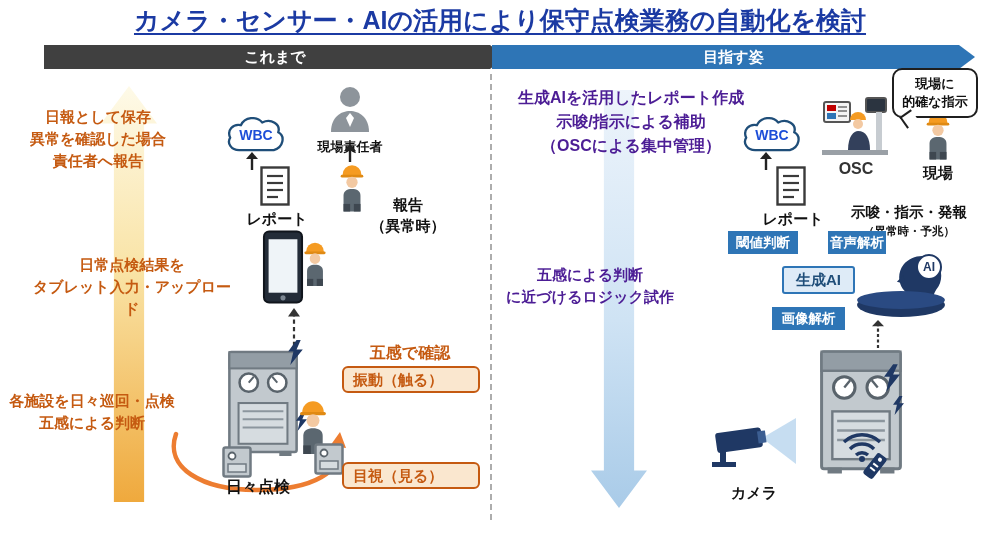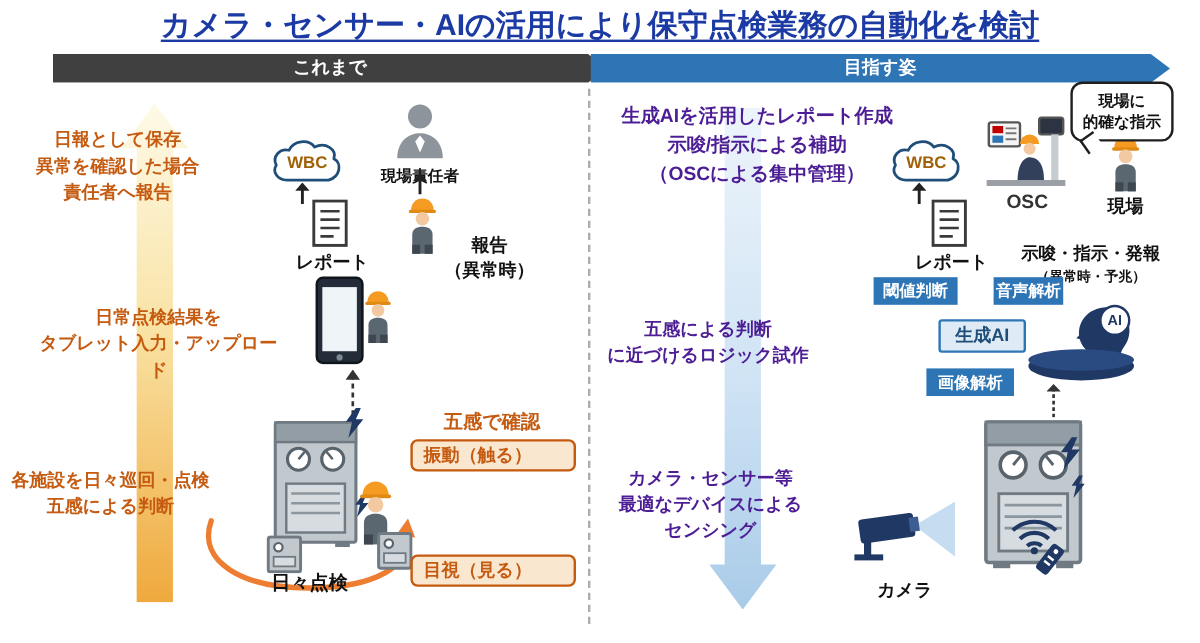--- a/index.html
+++ b/index.html
@@ -29,21 +29,21 @@
         padding-left:9px;box-sizing:border-box;}
   .bluebox{position:absolute;background:#2E75B6;color:#fff;font-weight:700;font-size:13.5px;
            text-align:center;line-height:23px;}
   .genai-box{position:absolute;background:#DEEBF7;border:2px solid #2E75B6;border-radius:3px;color:#1F4E79;
            font-weight:700;font-size:15px;text-align:center;line-height:24px;box-sizing:border-box;}
   .bubble{position:absolute;background:#fff;border:2.5px solid #1f1f1f;border-radius:10px;font-weight:700;
           font-size:13px;line-height:18px;text-align:center;white-space:pre-line;padding-top:5px;
           box-sizing:border-box;z-index:5;color:#111;}
   .tail{position:absolute;width:12px;height:12px;background:#fff;border-left:2.5px solid #1f1f1f;
         border-bottom:2.5px solid #1f1f1f;transform:rotate(55deg);z-index:6;}
-  .cloudtxt{position:absolute;left:0;width:100%;text-align:center;font-weight:800;color:#a16207;font-size:14px;}
+  .cloudtxt{position:absolute;left:0;width:100%;text-align:center;font-weight:800;color:#1d4ed8;font-size:14px;}
   .aicircle{position:absolute;width:26px;height:26px;border-radius:50%;background:#fff;border:2px solid #1F3864;
             color:#1F3864;font-weight:800;font-size:12px;text-align:center;line-height:22px;box-sizing:border-box;z-index:4;}
   svg.icon{display:block;width:100%;height:100%;}
 </style>
 </head>
 <body>
 
 <svg width="0" height="0" style="position:absolute">
   <defs>
     <symbol id="sym-cloud" viewBox="0 0 72 48">
@@ -336,23 +336,20 @@
   </div>
   <div class="abs" style="left:872px;top:320px;width:12px;height:28px;">
     <svg class="icon" preserveAspectRatio="none">
         <use href="#sym-dasharrow"></use>
       </svg>
   </div>
 
   <div class="note b" style="left:498px;top:264px;width:184px;">五感による判断
 に近づけるロジック試作</div>
 
-  <div class="note b" style="left:498px;top:388px;width:188px;">カメラ・センサー等
-最適なデバイスによる
-センシング</div>
 
   <div class="abs" style="left:710px;top:414px;width:86px;height:62px;">
     <svg class="icon">
         <use href="#sym-camera"></use>
       </svg>
   </div>
   <div class="lbl" style="left:722px;top:482px;width:64px;">カメラ</div>
 
   <div class="abs" style="left:818px;top:342px;width:86px;height:134px;">
     <svg class="icon">

